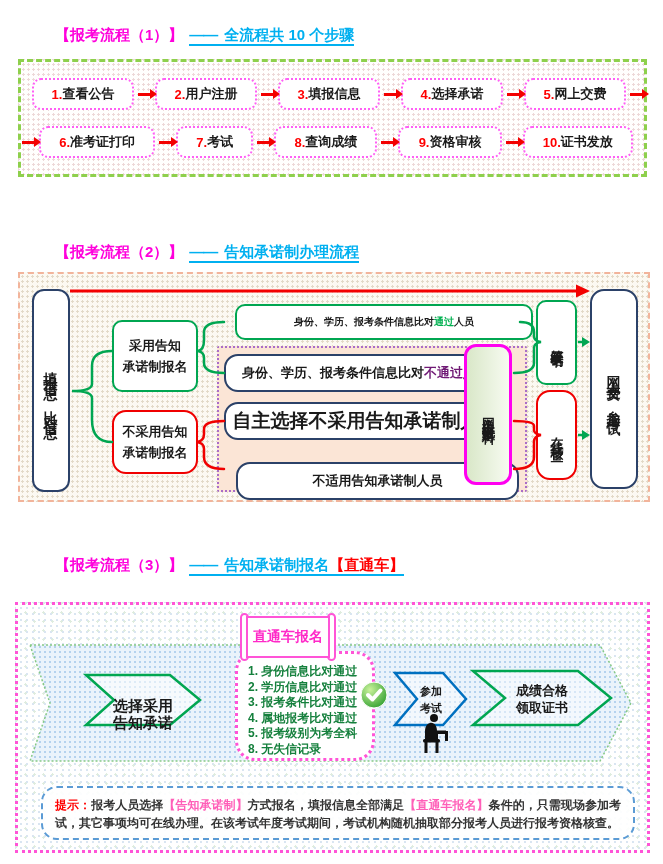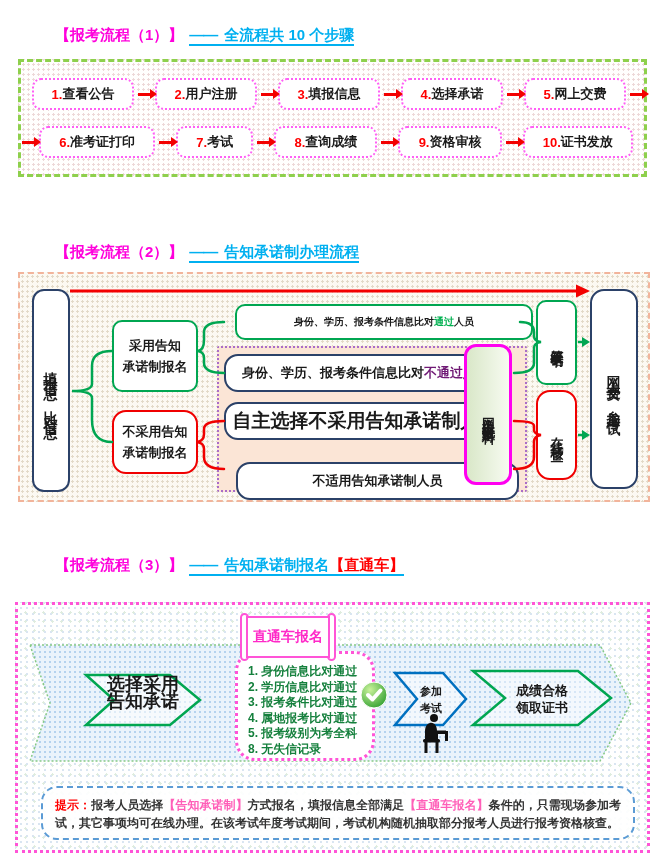--- a/index.html
+++ b/index.html
@@ -93,21 +93,21 @@
     position:absolute;left:6px;right:6px;top:0;bottom:0;border:2px solid #FF54D7;background:#fff;
     display:flex;align-items:center;justify-content:center;font-size:14px;font-weight:bold;color:#FF29C8;
   }
   #cond-bubble{
     position:absolute;left:217px;top:46px;width:140px;height:110px;box-sizing:border-box;
     border:3px dotted #FF54D7;border-radius:20px;background:#fff;z-index:4;
     padding:10px 0 0 10px;
   }
   .cond-item{font-size:12px;font-weight:bold;color:#15803d;line-height:15.5px;white-space:nowrap;}
   .chev-label{position:absolute;z-index:4;font-weight:bold;color:#1a1a1a;text-align:center;white-space:pre-line;}
-  #choose-label{left:88px;top:71px;width:74px;font-size:18px;line-height:17px;}
+  #choose-label{left:88px;top:92px;width:74px;font-size:15px;line-height:17px;}
   #exam-label{left:391px;top:78px;width:44px;font-size:11px;line-height:17px;}
   #result-label{left:466px;top:77px;width:116px;font-size:13px;line-height:17px;}
   #check-badge{position:absolute;left:342px;top:76px;width:28px;height:28px;z-index:6;}
   #person-badge{position:absolute;left:401px;top:106px;width:36px;height:44px;z-index:6;}
   
   #tip-box{
     position:absolute;left:23px;top:181px;width:594px;height:54px;box-sizing:border-box;
     border:2px dashed #5B9BD5;border-radius:16px;background:rgba(255,255,255,.9);
     padding:8px 12px 0 12px;font-size:12px;line-height:18px;font-weight:bold;color:#333;
     z-index:4;text-align:justify;

